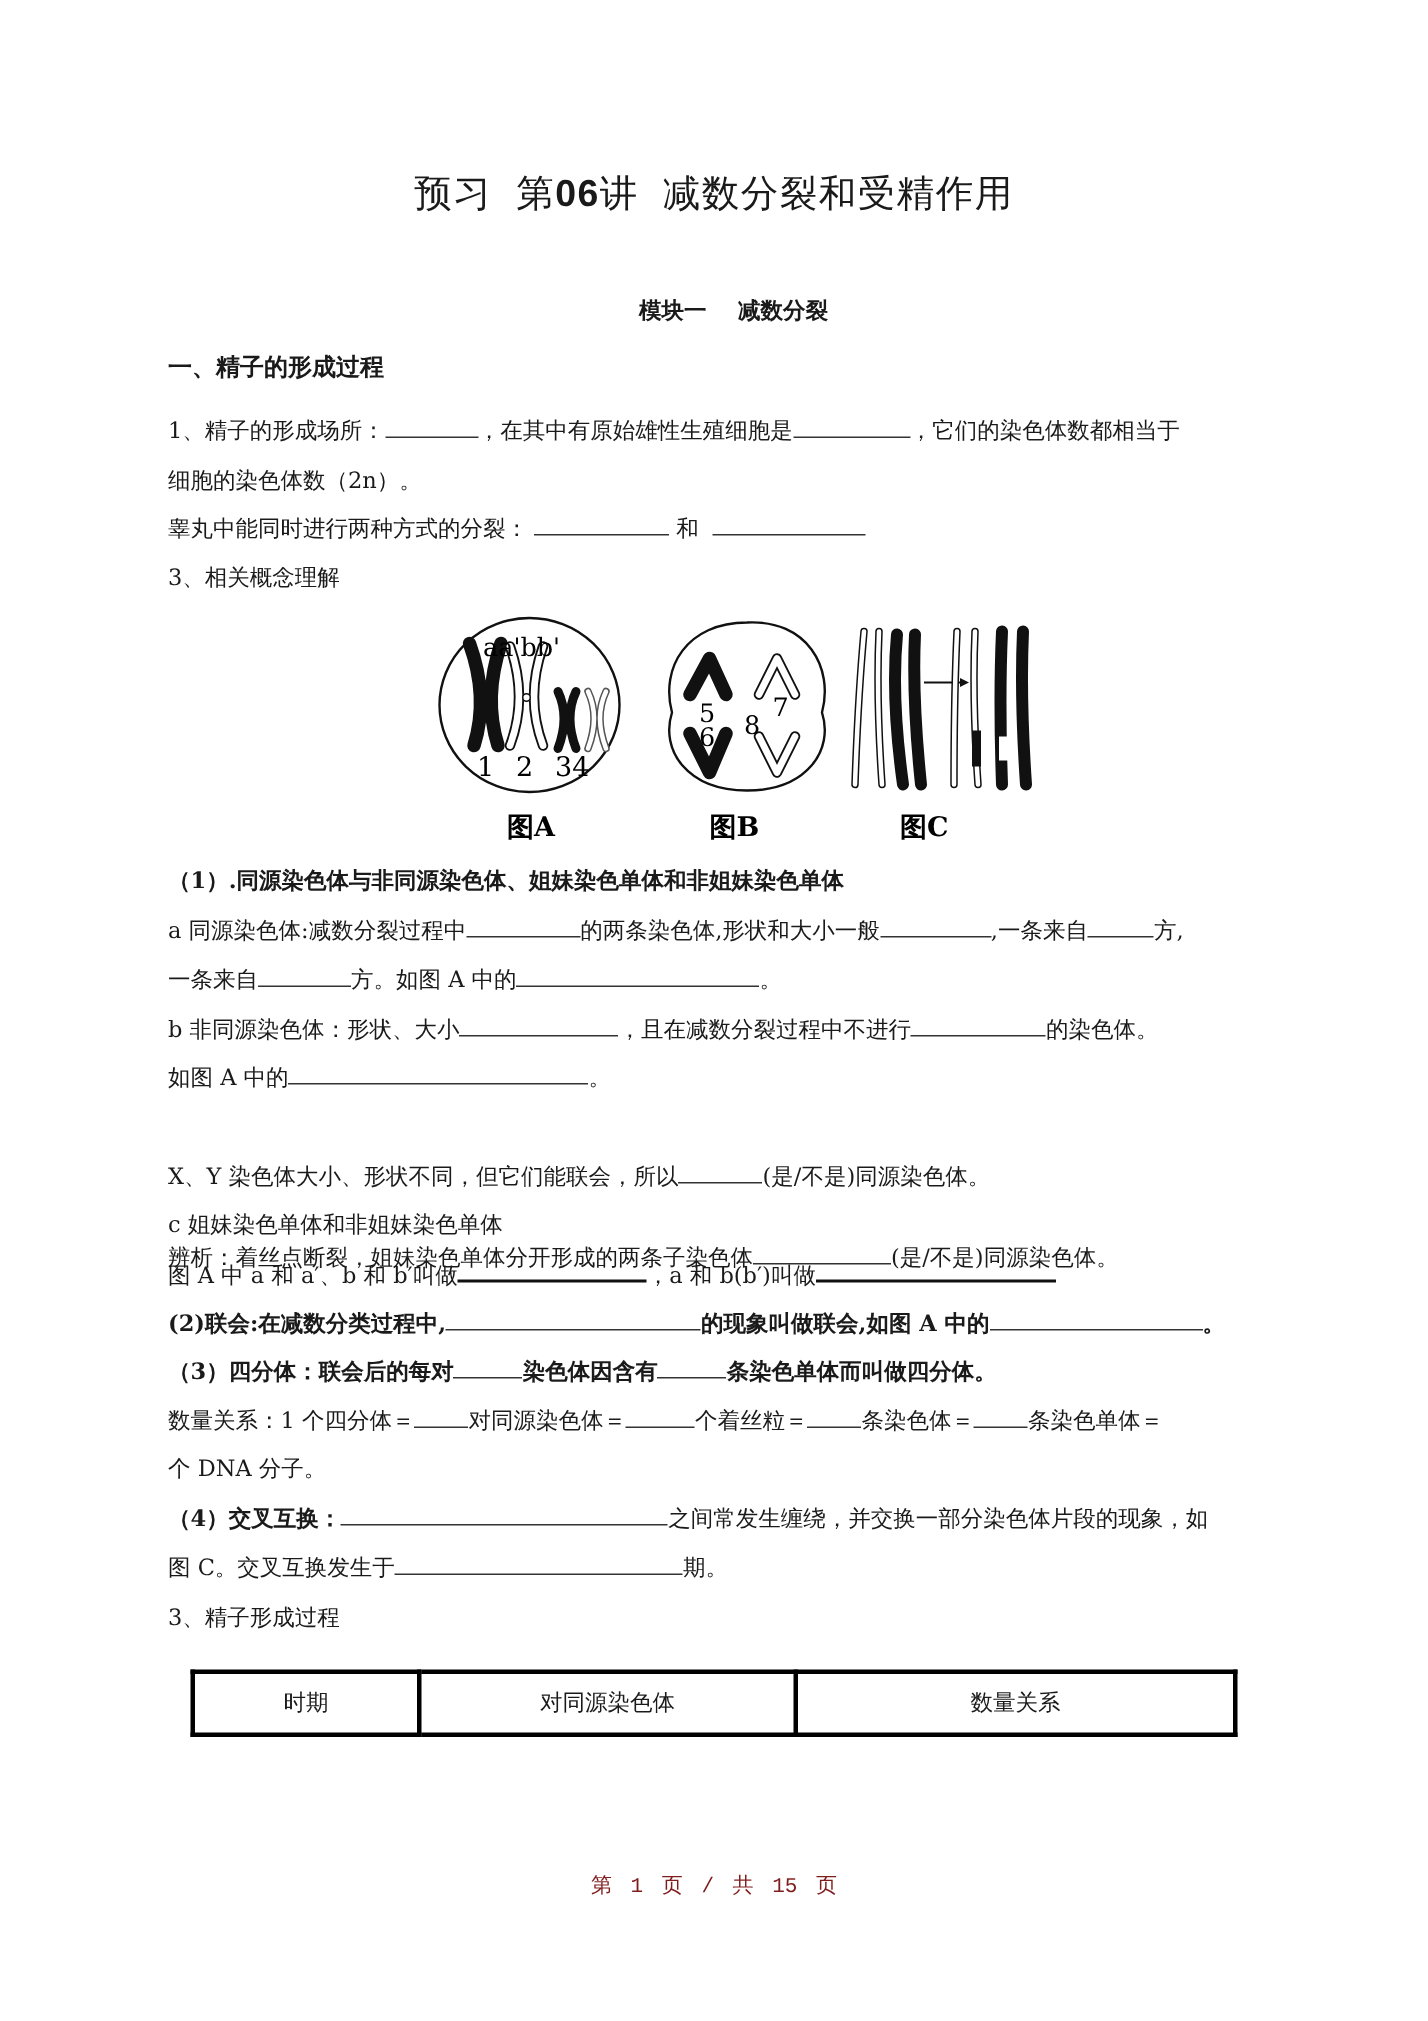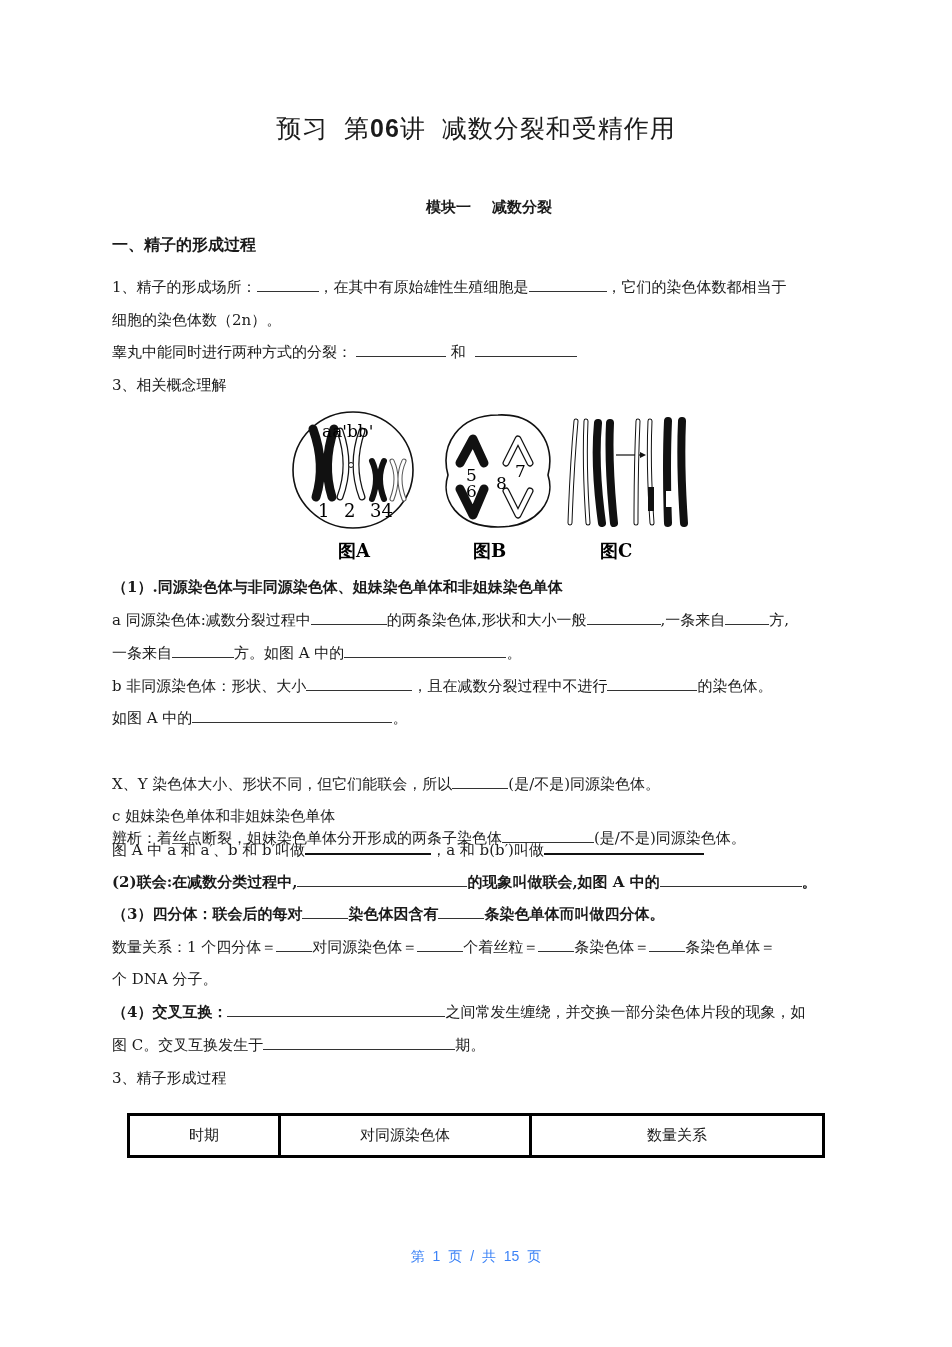--- a/index.html
+++ b/index.html
@@ -15,21 +15,21 @@
         font-family: "DejaVu Sans", "Liberation Sans", sans-serif; }
   .line { left: 112px; font-size: 15px; white-space: nowrap; line-height: 20px; }
   .bold { font-weight: bold; }
   .blank { display: inline-block; border-bottom: 1px solid #333; height: 14px; vertical-align: baseline; }
   .blank.thick { border-bottom: 2px solid #111; }
   .figs { left: 288px; top: 405px; width: 410px; height: 160px; }
   .figcap { font-size: 18px; font-weight: bold; font-family: "DejaVu Serif", serif; }
   table.t { position: absolute; left: 127px; top: 1113px; width: 698px; border-collapse: collapse; }
   table.t td { border: 3px solid #000000; height: 37px; text-align: center; font-size: 15px; }
   .footer { left: 0; width: 952px; top: 1248px; text-align: center; font-size: 14px;
-            font-family: Liberation Sans, sans-serif; color: #3b82f6; word-spacing: 4px; }
+            font-family: Liberation Mono, monospace; color: #7f1d1d; word-spacing: 4px; }
 </style>
 </head>
 <body>
 
 <div class="abs title">
   <span>预习</span>&nbsp;
   <span>第</span><b>06</b><span>讲</span>&nbsp;
   <span>减数分裂和受精作用</span>
 </div>
 

